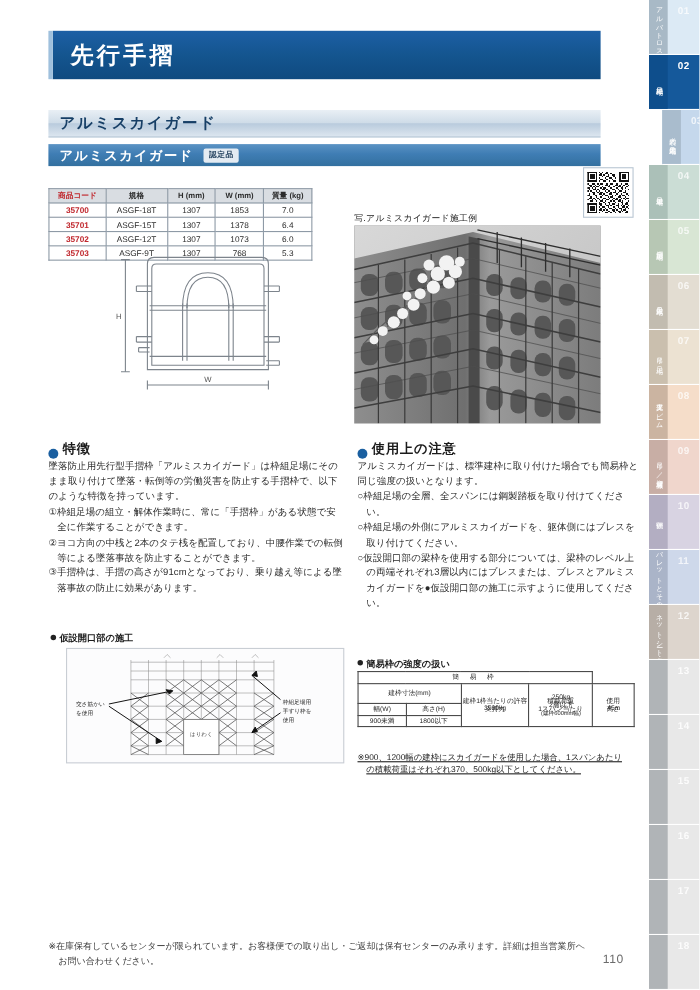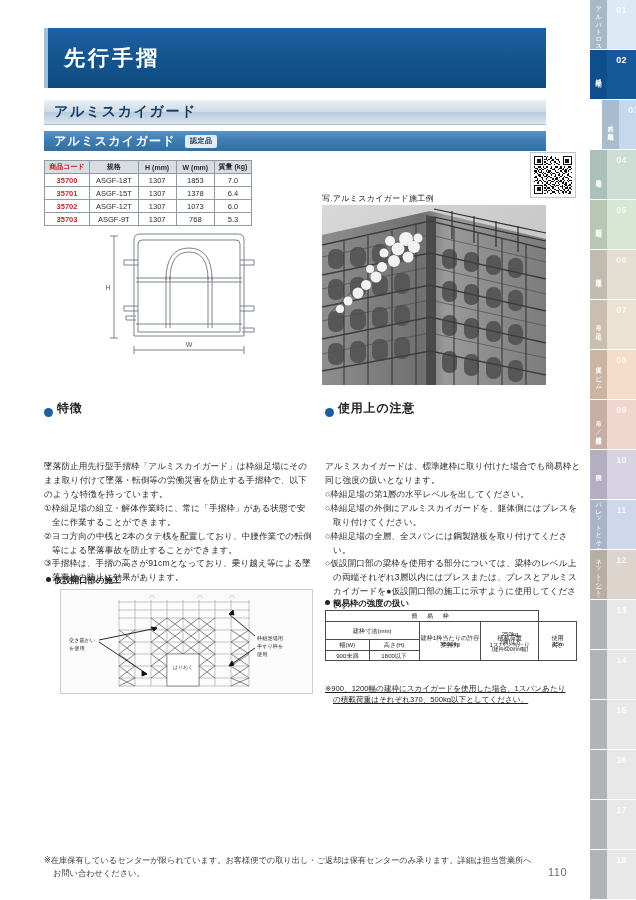--- a/index.html
+++ b/index.html
@@ -29,21 +29,21 @@
   }
   .tab.inactive .tab-num { color: rgba(255,255,255,.75); }
   .tab.current .tab-num { color: #ffffff; }
   .tab.muted .tab-label { color: rgba(255,255,255,0); }
   .tab.muted .tab-num { color: rgba(255,255,255,.85); }
 
   
   .content { position: absolute; left: 0; top: 0; width: 590px; height: 900px; }
 
   .title-bar {
-    position: absolute; left: 44px; top: 28px; width: 502px; height: 60px;
+    position: absolute; left: 44px; top: 28px; width: 502px; height: 44px;
     background: linear-gradient(to bottom, #1d5fa5 0%, #14558f 50%, #0f4a80 100%);
     border-left: 4px solid #9fc0dd;
     display: flex; align-items: center;
   }
   .title-bar .t {
     color: #fff; font-size: 21px; font-weight: bold; letter-spacing: 3px;
     padding-left: 16px;
   }
 
   .sub-bar {
@@ -67,21 +67,21 @@
     padding-left: 10px;
   }
   .badge {
     margin-left: 9px; background: #e4ebf2; color: #23415e;
     font-size: 7px; font-weight: bold; padding: 1.5px 5px;
     border-radius: 2px; letter-spacing: .5px;
   }
 
   
   .ptable {
-    position: absolute; left: 44px; top: 160px; width: 208px;
+    position: absolute; left: 44px; top: 171px; width: 240px;
     border-collapse: collapse; font-size: 7.5px;
   }
   .ptable th, .ptable td {
     border: 1px solid #8e9aa6; text-align: center; height: 13px;
     padding: 0 2px; color: #2b2b2b; font-weight: normal;
   }
   .ptable thead th { background: #d9dde2; font-size: 7px; font-weight: bold; }
   .ptable thead th.code { color: #c0272d; }
   .ptable td.code { color: #c0272d; font-weight: bold; }
 
@@ -110,21 +110,21 @@
     position: absolute; font-size: 12px; font-weight: bold; color: #1b1b1b;
     letter-spacing: .8px; display: flex; align-items: flex-end;
   }
   .dot {
     width: 9px; height: 9px; border-radius: 50%; background: #1a5fa0;
     display: inline-block; margin-right: 4px;
   }
 
   .body-txt {
     position: absolute; font-size: 8.6px; line-height: 1.62;
-    color: #2a2a2a; letter-spacing: .1px; margin-top: 43px;
+    color: #2a2a2a; letter-spacing: .1px;
   }
   .body-txt p { margin-bottom: 0; }
   .body-txt p.ind { padding-left: 8px; text-indent: -8px; }
 
   
   .diag-h {
     position: absolute; left: 46px; top: 575px;
     font-size: 8.4px; font-weight: bold; color: #1b1b1b;
   }
   .diag-h .d2 {
@@ -616,23 +616,22 @@
       <p class="ind">②ヨコ方向の中桟と2本のタテ桟を配置しており、中腰作業での転倒等による墜落事故を防止することができます。</p>
       <p class="ind">③手摺枠は、手摺の高さが91cmとなっており、乗り越え等による墜落事故の防止に効果があります。</p>
     </div>
 
     <div class="sec-h" style="left:325px; top:400px;">
       <span class="dot"></span>
       <span>使用上の注意</span>
     </div>
     <div class="body-txt" style="left:325px; top:417px; width:258px;">
       <p>アルミスカイガードは、標準建枠に取り付けた場合でも簡易枠と同じ強度の扱いとなります。</p>
-      <p class="ind">○枠組足場の第1層の水平レベルを出してください。</p>
+      <p class="ind">○枠組足場の全層、全スパンには鋼製踏板を取り付けてください。</p>
       <p class="ind">○枠組足場の外側にアルミスカイガードを、躯体側にはブレスを取り付けてください。</p>
-      <p class="ind">○枠組足場の全層、全スパンには鋼製踏板を取り付けてください。</p>
       <p class="ind">○仮設開口部の梁枠を使用する部分については、梁枠のレベル上の両端それぞれ3層以内にはブレスまたは、ブレスとアルミスカイガードを●仮設開口部の施工に示すように使用してください。</p>
     </div>
 
     <div class="diag-h">
       <span class="d2"></span><span>仮設開口部の施工</span>
     </div>
     <div class="diag">
       <svg viewBox="0 0 253 105" width="253" height="105">
         <g stroke="#8b8b8b" stroke-width="0.5" fill="none">
 

